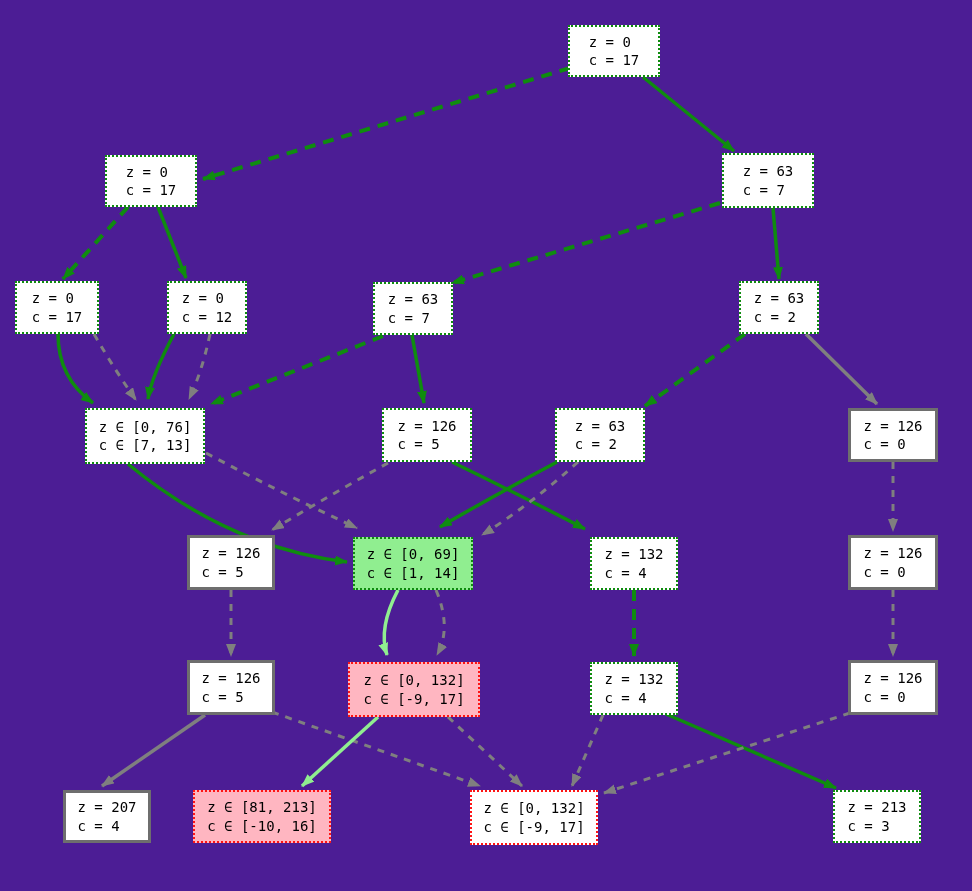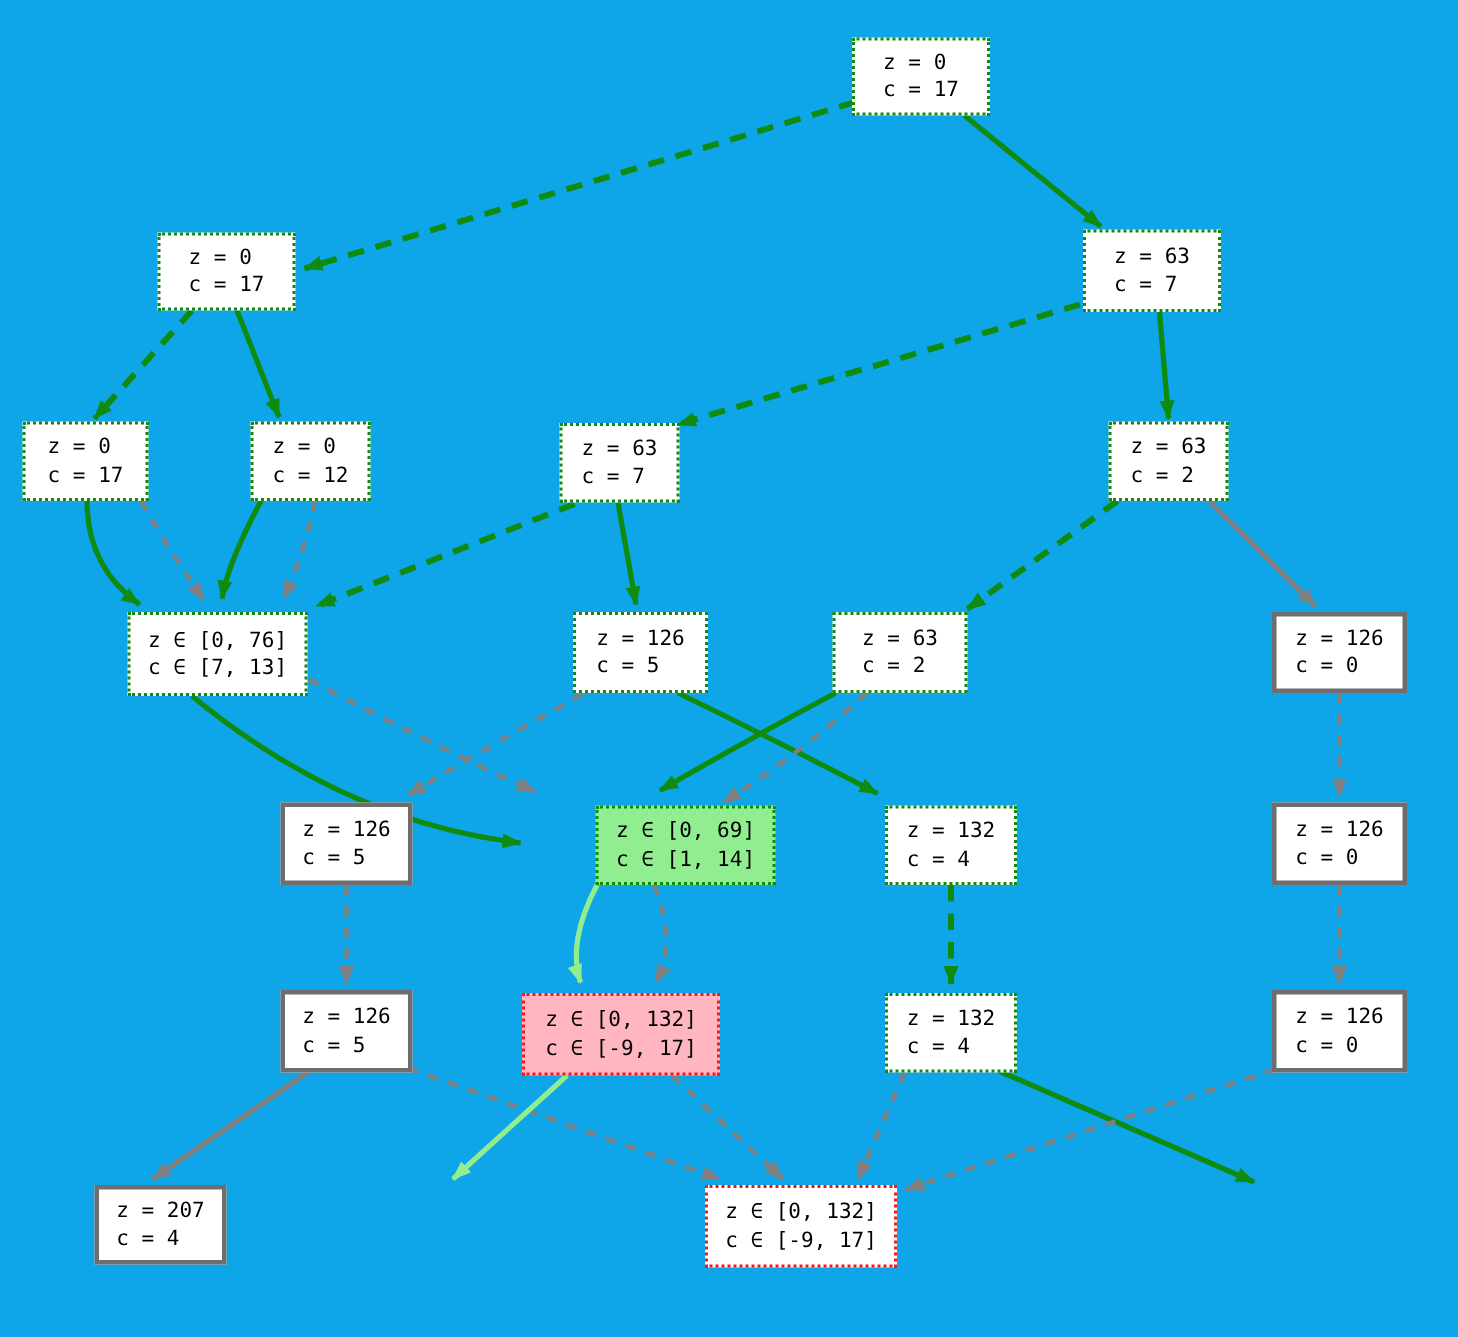--- a/index.html
+++ b/index.html
@@ -1,16 +1,16 @@
 <!DOCTYPE html>
 <html><head>
 <meta charset="utf-8">
 <style>
   html,body{margin:0;padding:0;background:#ffffff;}
-  #canvas{position:relative;width:972px;height:891px;background:#0ea5e9;overflow:hidden;
+  #canvas{position:relative;width:972px;height:891px;background:#4c1d95;overflow:hidden;
           font-family:"DejaVu Sans Mono","Liberation Mono",monospace;}
   #edge-layer{position:absolute;left:0;top:0;width:972px;height:891px;}
   #node-layer{position:absolute;left:0;top:0;width:972px;height:891px;}
   .node{position:absolute;box-sizing:border-box;display:flex;align-items:center;justify-content:center;
         background:#ffffff;}
   .node .lines{text-align:left;font-size:14px;line-height:1.3;color:#000;white-space:pre;}
   .b-green-dotted{border:2px dotted #0f8c0f;}
   .b-gray-solid{border:3px solid #6e6e6e;}
   .b-red-dotted{border:2px dotted #ff1414;}
   .f-white{background:#ffffff;}
@@ -99,21 +99,21 @@
       </div>
       <div class="node b-green-dotted f-white" style="left: 555px; top: 408px; width: 90px; height: 54px;">
         <div class="lines"><div>z = 63</div><div>c = 2</div></div>
       </div>
       <div class="node b-gray-solid f-white" style="left: 848px; top: 408px; width: 90px; height: 54px;">
         <div class="lines"><div>z = 126</div><div>c = 0</div></div>
       </div>
       <div class="node b-gray-solid f-white" style="left: 187px; top: 535px; width: 88px; height: 55px;">
         <div class="lines"><div>z = 126</div><div>c = 5</div></div>
       </div>
-      <div class="node b-green-dotted f-lightgreen" style="left: 353px; top: 537px; width: 120px; height: 53px; margin-left: 44px;">
+      <div class="node b-green-dotted f-lightgreen" style="left: 353px; top: 537px; width: 120px; height: 53px;">
         <div class="lines"><div>z ∈ [0, 69]</div><div>c ∈ [1, 14]</div></div>
       </div>
       <div class="node b-green-dotted f-white" style="left: 590px; top: 537px; width: 88px; height: 53px;">
         <div class="lines"><div>z = 132</div><div>c = 4</div></div>
       </div>
       <div class="node b-gray-solid f-white" style="left: 848px; top: 535px; width: 90px; height: 55px;">
         <div class="lines"><div>z = 126</div><div>c = 0</div></div>
       </div>
       <div class="node b-gray-solid f-white" style="left: 187px; top: 660px; width: 88px; height: 55px;">
         <div class="lines"><div>z = 126</div><div>c = 5</div></div>
@@ -123,17 +123,23 @@
       </div>
       <div class="node b-green-dotted f-white" style="left: 590px; top: 662px; width: 88px; height: 53px;">
         <div class="lines"><div>z = 132</div><div>c = 4</div></div>
       </div>
       <div class="node b-gray-solid f-white" style="left: 848px; top: 660px; width: 90px; height: 55px;">
         <div class="lines"><div>z = 126</div><div>c = 0</div></div>
       </div>
       <div class="node b-gray-solid f-white" style="left: 35px; top: 790px; width: 88px; height: 53px; margin-left: 28px;">
         <div class="lines"><div>z = 207</div><div>c = 4</div></div>
       </div>
+      <div class="node b-red-dotted f-pink" style="left: 193px; top: 790px; width: 138px; height: 53px;">
+        <div class="lines"><div>z ∈ [81, 213]</div><div>c ∈ [-10, 16]</div></div>
+      </div>
       <div class="node b-red-dotted f-white" style="left: 470px; top: 790px; width: 128px; height: 55px;">
         <div class="lines"><div>z ∈ [0, 132]</div><div>c ∈ [-9, 17]</div></div>
+      </div>
+      <div class="node b-green-dotted f-white" style="left: 833px; top: 790px; width: 88px; height: 53px;">
+        <div class="lines"><div>z = 213</div><div>c = 3</div></div>
       </div>
     </div>
 </div>
 
 </body></html>

